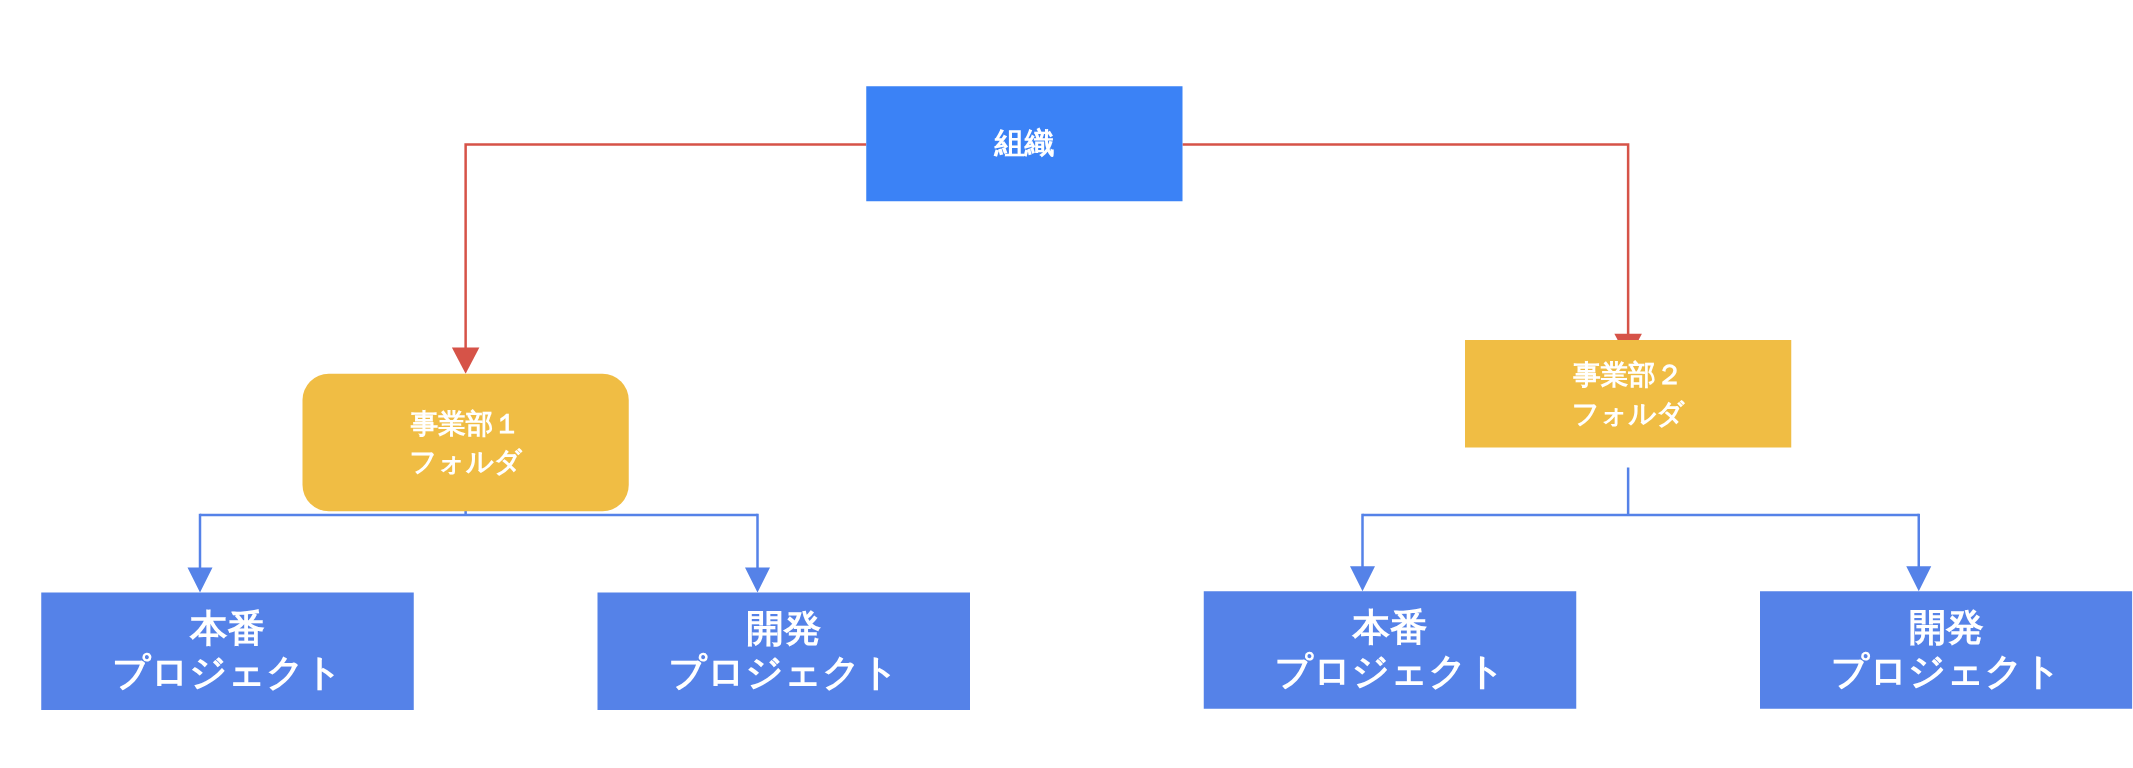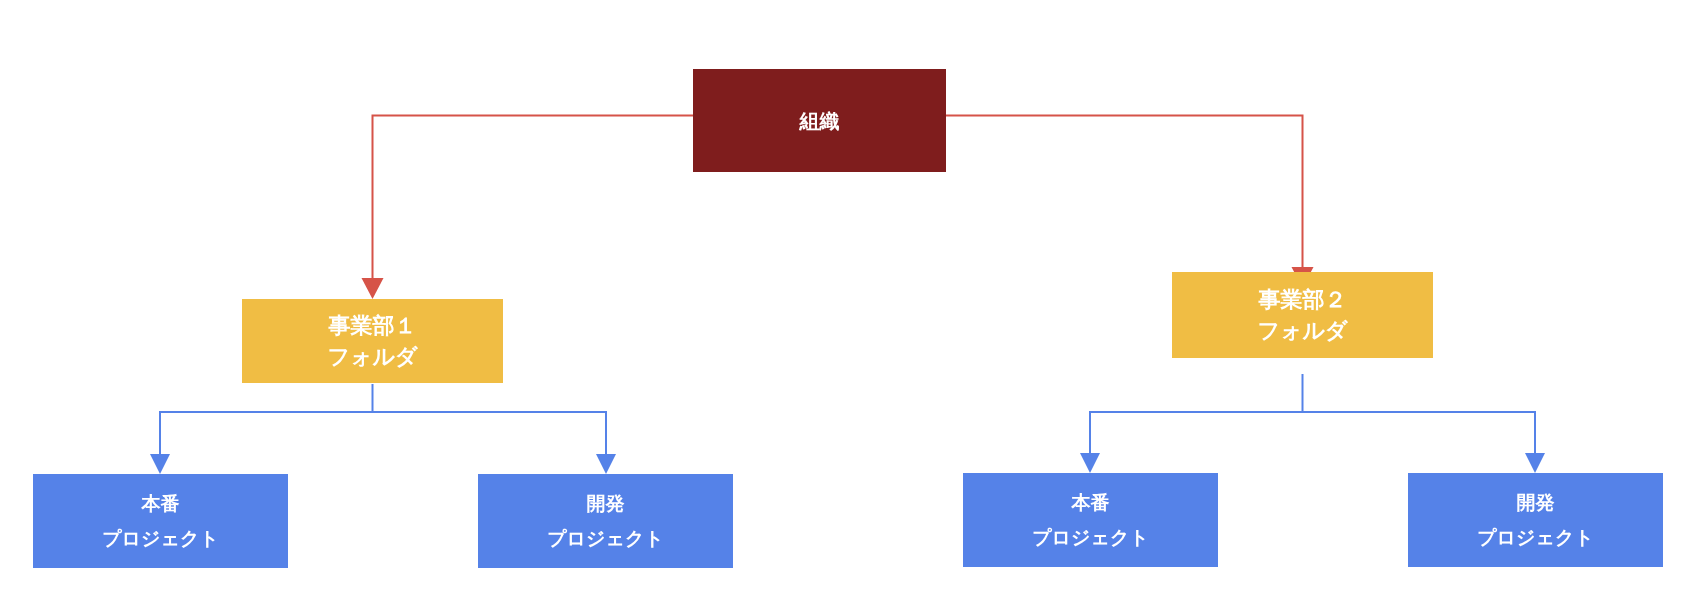--- a/index.html
+++ b/index.html
@@ -30,39 +30,39 @@
     justify-content: center;
     text-align: center;
     color: #ffffff;
     font-weight: 700;
     box-sizing: border-box;
   }
   .node-org {
     left: 693px;
     top: 69px;
     width: 253px;
-    height: 103px;
-    background: #7f1d1d;
-    font-size: 20px;
+    height: 92px;
+    background: #3b82f6;
+    font-size: 24px;
     line-height: 1.2;
   }
   .node-folder {
     width: 261px;
     height: 86px;
     background: #f0bd44;
     font-size: 22px;
     line-height: 31px;
   }
-  .node-folder-1 { left: 242px; top: 299px; height: 84px; }
+  .node-folder-1 { left: 242px; top: 299px; height: 110px; border-radius: 21px; }
   .node-folder-2 { left: 1172px; top: 272px; }
   .node-project {
-    width: 255px;
+    width: 298px;
     height: 94px;
     background: #5582e8;
-    font-size: 19px;
+    font-size: 30px;
     line-height: 35px;
   }
   .node-project-1 { left: 33px;   top: 474px; }
   .node-project-2 { left: 478px;  top: 474px; }
   .node-project-3 { left: 963px;  top: 473px; }
   .node-project-4 { left: 1408px; top: 473px; }
   .label-line { display: block; }
 </style>
 </head>
 <body>

